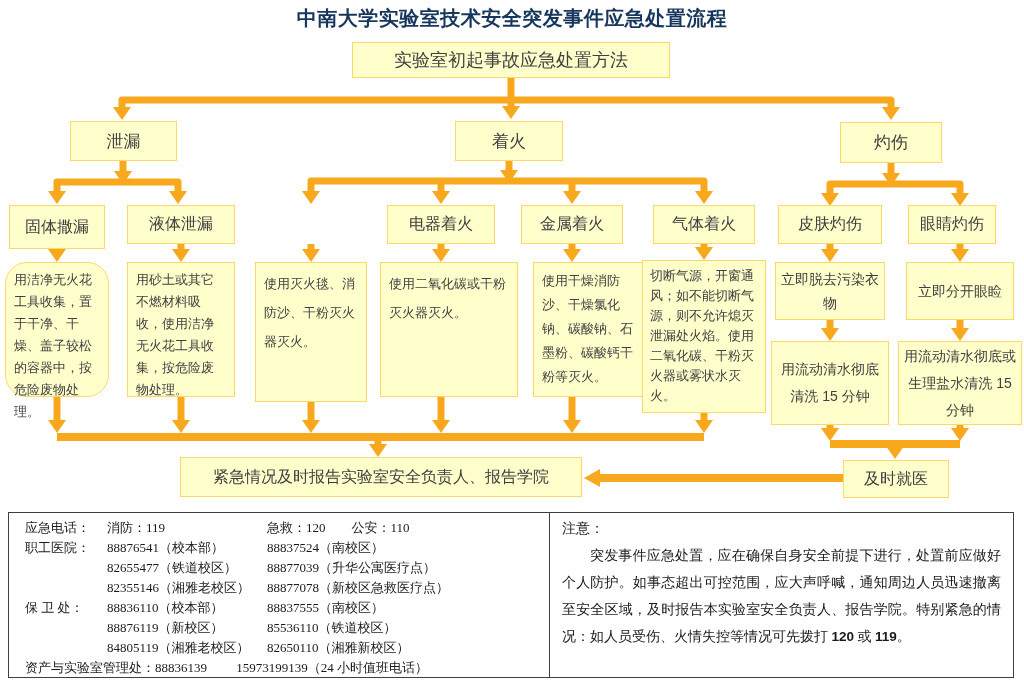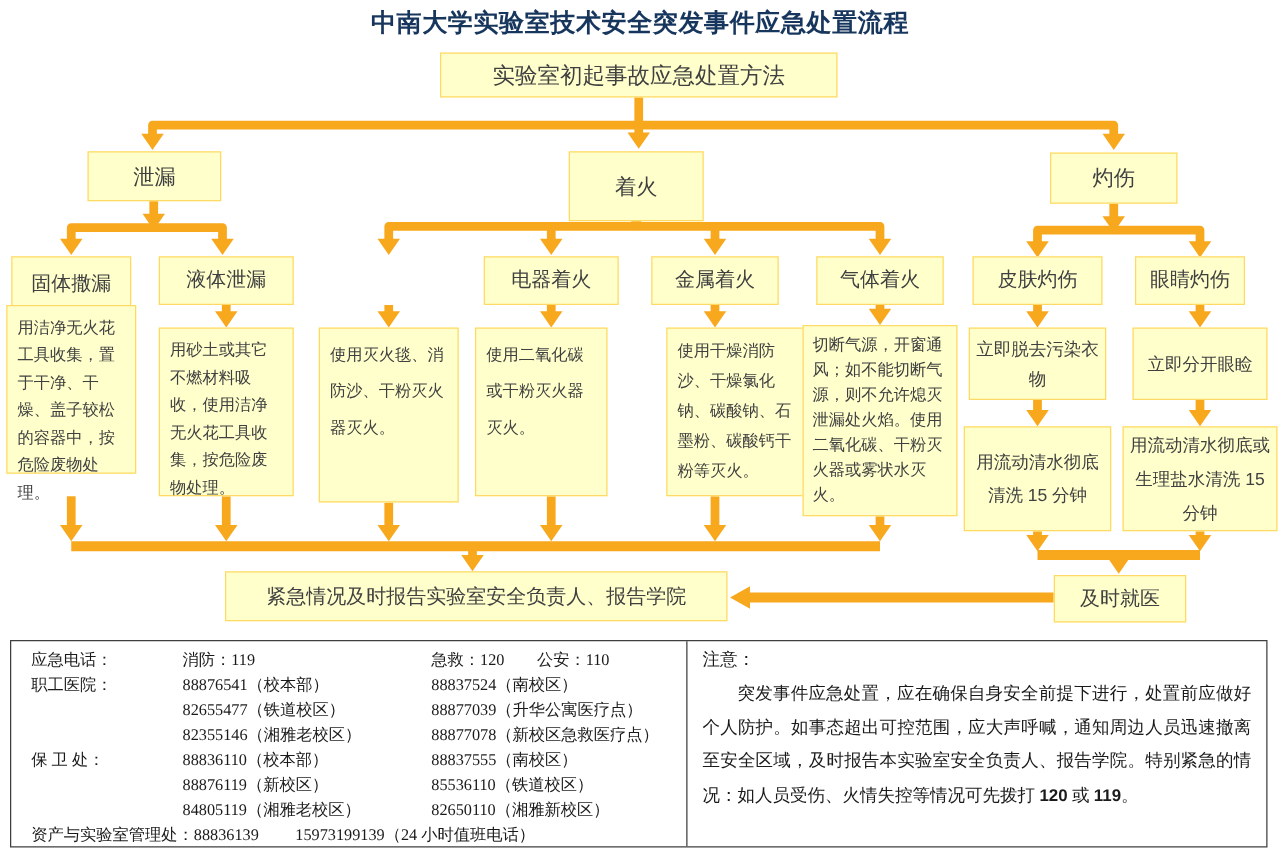--- a/index.html
+++ b/index.html
@@ -23,21 +23,21 @@
   .stepbox2{font-size:14px;line-height:27px;padding:4px;}
   .reportbox{font-size:16px;}
   .medbox{font-size:16px;}
   
   .ftable{position:absolute;left:8px;top:512px;width:1006px;height:166px;z-index:2;
           border:1px solid #3f3f3f;box-sizing:border-box;display:flex;color:#1a1a1a;
           font-family:"Liberation Serif","DejaVu Serif",serif;}
   .fleft{width:540px;box-sizing:border-box;padding:5px 4px 0 16px;font-size:13px;line-height:20px;}
   .fright{flex:1;box-sizing:border-box;border-left:1px solid #3f3f3f;padding:5px 12px 0 12px;
           font-size:14px;}
-  .crow{display:flex;gap:39px;}
+  .crow{display:flex;}
   .clabel{width:82px;flex:none;}
   .c1{width:160px;flex:none;}
   .notice-body{line-height:27px;text-indent:2em;text-align:justify;margin-top:2px;}
   .b{font-weight:bold;font-family:"Liberation Sans","DejaVu Sans",sans-serif;font-size:13.5px;}
   .notice-h{line-height:22px;}
 </style>
 </head>
 <body>
 
 <div id="stage">
@@ -124,35 +124,35 @@
       <polygon points="821,428 839,428 830,441"></polygon>
       <polygon points="951,428 969,428 960,441"></polygon>
       <polygon points="886,446 904,446 895,459"></polygon>
       <polygon points="600,469 600,487 584,478"></polygon>
     </g>
   </svg>
 
   <div class="box rootbox" style="left:352px;top:42px;width:318px;height:36px;">实验室初起事故应急处置方法</div>
 
   <div class="box l2box" style="left:70px;top:121px;width:107px;height:40px;">泄漏</div>
-  <div class="box l2box" style="left:455px;top:121px;width:108px;height:56px;">着火</div>
+  <div class="box l2box" style="left:455px;top:121px;width:108px;height:40px;">着火</div>
   <div class="box l2box" style="left:840px;top:122px;width:102px;height:41px;">灼伤</div>
 
   <div class="box hdrbox" style="left:9px;top:205px;width:96px;height:44px;">固体撒漏</div>
   <div class="box hdrbox" style="left:127px;top:205px;width:108px;height:39px;">液体泄漏</div>
   <div class="box hdrbox" style="left:387px;top:205px;width:108px;height:39px;">电器着火</div>
   <div class="box hdrbox" style="left:521px;top:205px;width:102px;height:39px;">金属着火</div>
   <div class="box hdrbox" style="left:653px;top:205px;width:102px;height:39px;">气体着火</div>
   <div class="box hdrbox" style="left:778px;top:205px;width:104px;height:39px;">皮肤灼伤</div>
   <div class="box hdrbox" style="left:908px;top:205px;width:88px;height:39px;">眼睛灼伤</div>
 
-  <div class="box desc d1" style="left:5px;top:244px;width:104px;height:135px;">用洁净无火花工具收集，置于干净、干燥、盖子较松的容器中，按危险废物处理。</div>
+  <div class="box desc d1" style="left:5px;top:262px;width:104px;height:135px;border-radius:22px;">用洁净无火花工具收集，置于干净、干燥、盖子较松的容器中，按危险废物处理。</div>
   <div class="box desc d2" style="left:127px;top:262px;width:108px;height:135px;">用砂土或其它不燃材料吸收，使用洁净无火花工具收集，按危险废物处理。</div>
   <div class="box desc d3" style="left:255px;top:262px;width:112px;height:140px;">使用灭火毯、消防沙、干粉灭火器灭火。</div>
-  <div class="box desc d4" style="left:380px;top:262px;width:106px;height:135px;">使用二氧化碳或干粉灭火器灭火。</div>
+  <div class="box desc d4" style="left:380px;top:262px;width:138px;height:135px;">使用二氧化碳或干粉灭火器灭火。</div>
   <div class="box desc d5" style="left:533px;top:262px;width:120px;height:135px;">使用干燥消防沙、干燥氯化钠、碳酸钠、石墨粉、碳酸钙干粉等灭火。</div>
   <div class="box desc d6" style="left:642px;top:260px;width:124px;height:153px;">切断气源，开窗通风；如不能切断气源，则不允许熄灭泄漏处火焰。使用二氧化碳、干粉灭火器或雾状水灭火。</div>
 
   <div class="box stepbox" style="left:775px;top:262px;width:110px;height:58px;">立即脱去污染衣物</div>
   <div class="box stepbox2" style="left:771px;top:341px;width:118px;height:84px;">用流动清水彻底清洗 15 分钟</div>
   <div class="box stepbox" style="left:906px;top:262px;width:108px;height:58px;">立即分开眼睑</div>
   <div class="box stepbox2" style="left:898px;top:341px;width:124px;height:84px;">用流动清水彻底或生理盐水清洗 15 分钟</div>
 
   <div class="box reportbox" style="left:180px;top:457px;width:402px;height:40px;">紧急情况及时报告实验室安全负责人、报告学院</div>
   <div class="box medbox" style="left:843px;top:460px;width:106px;height:38px;">及时就医</div>

